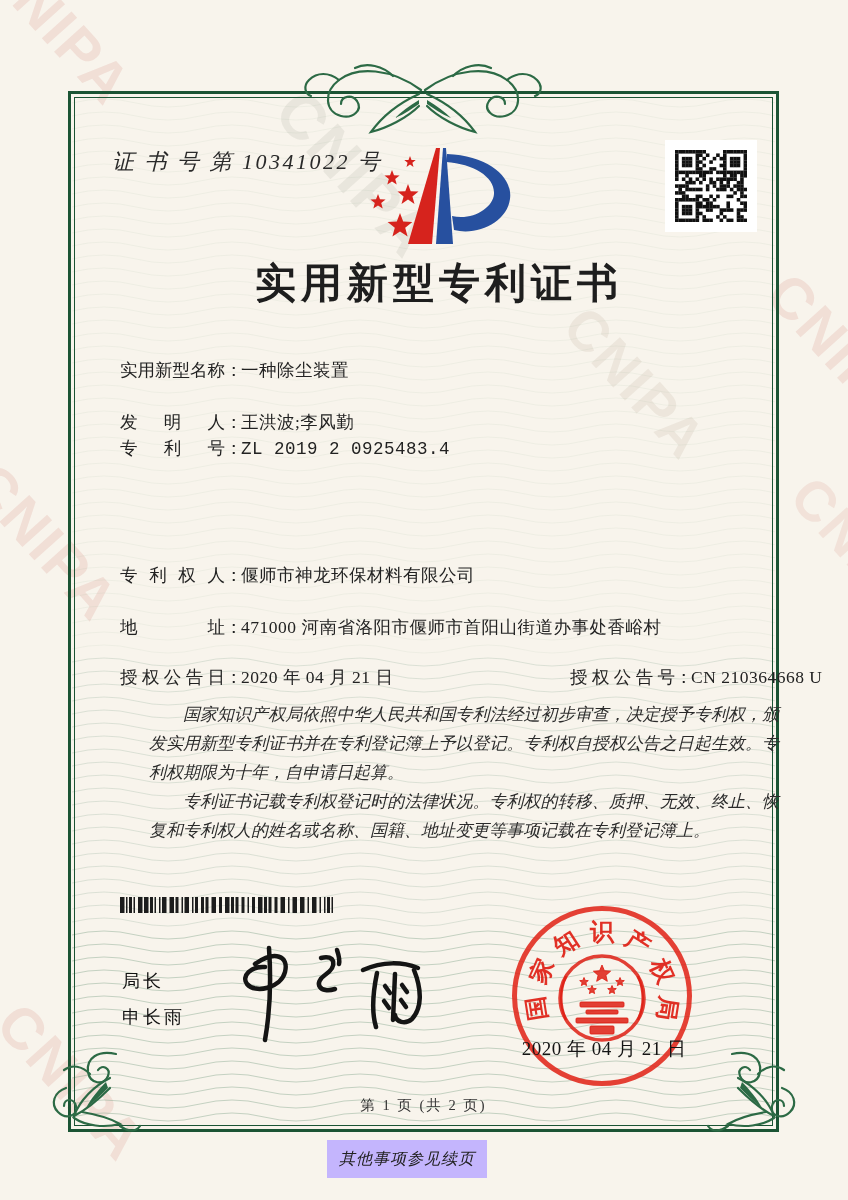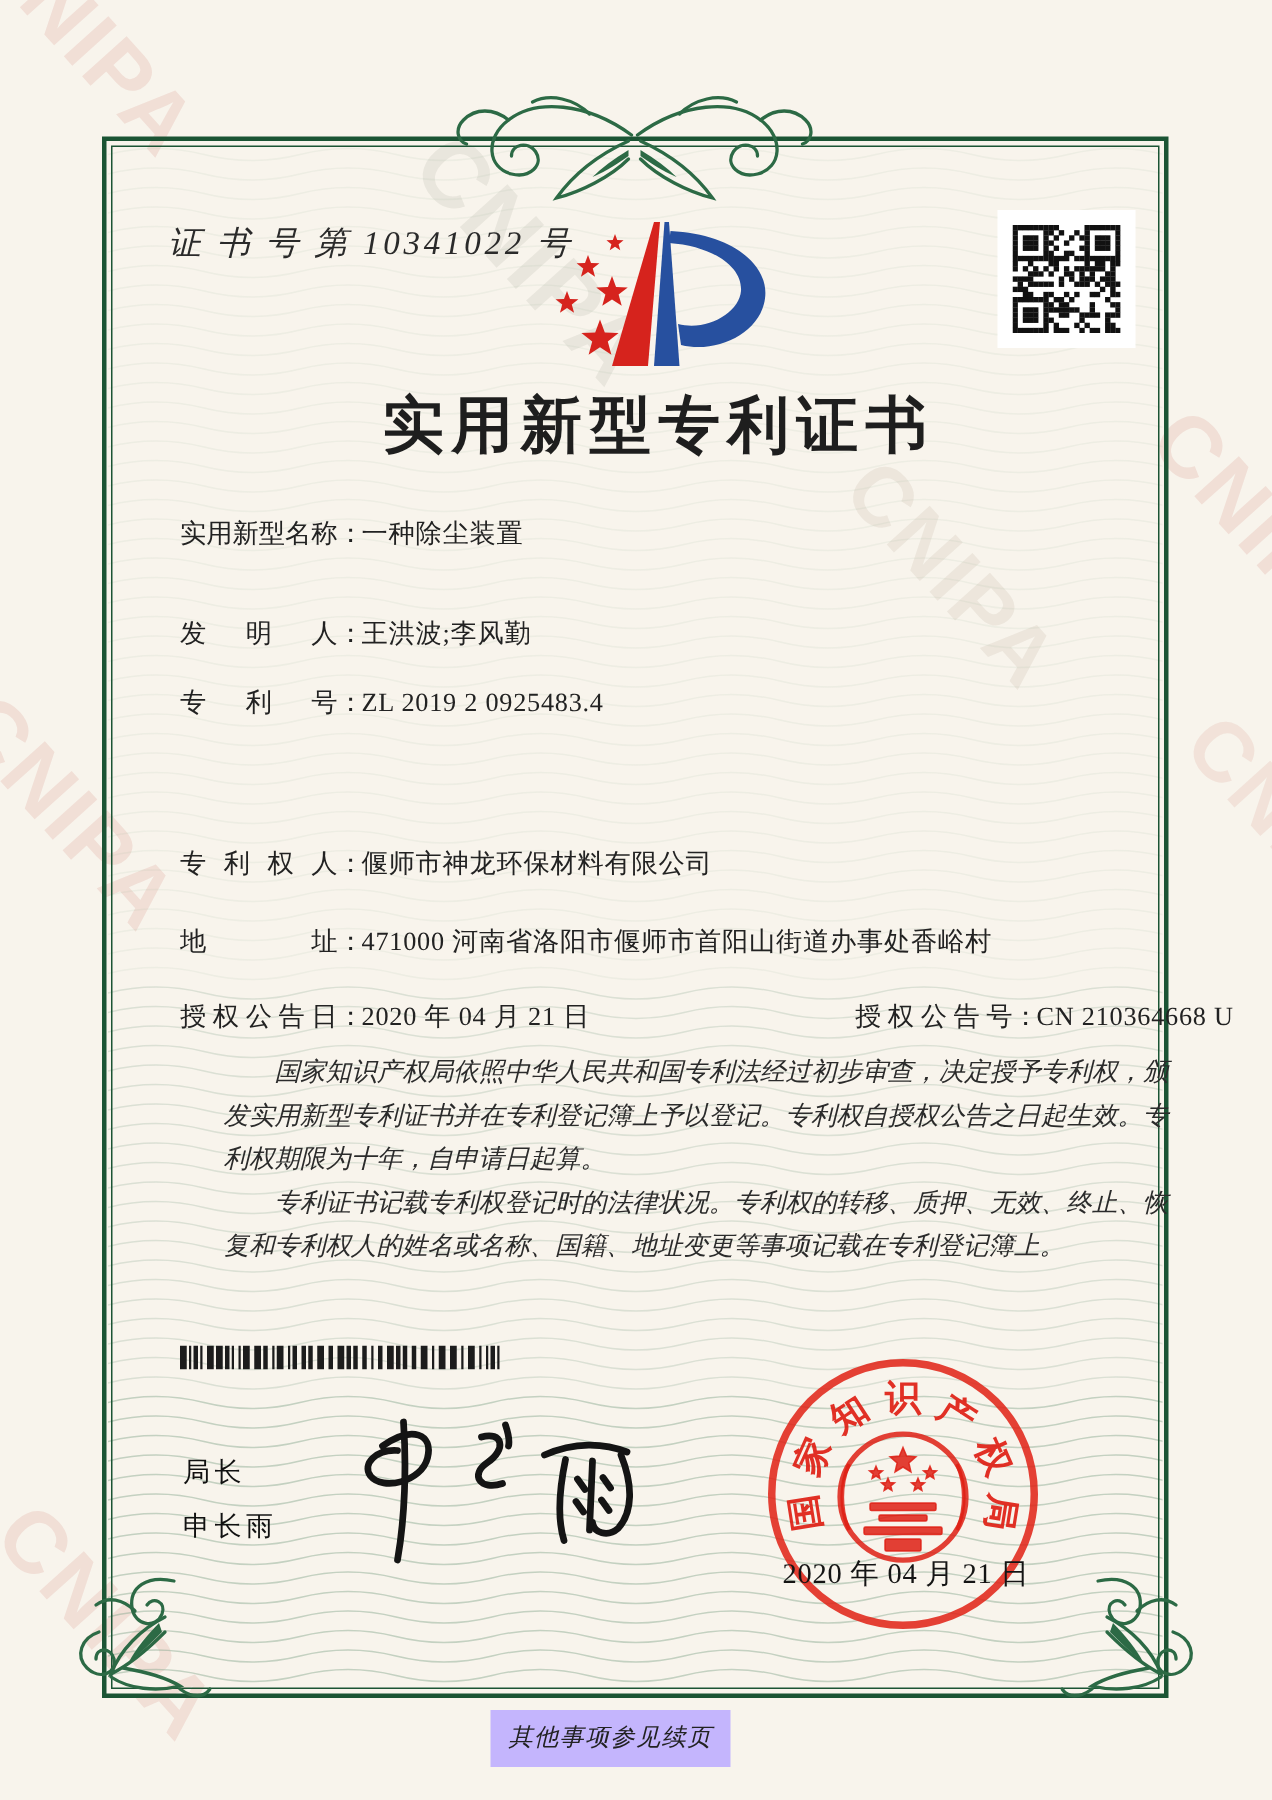--- a/index.html
+++ b/index.html
@@ -457,27 +457,27 @@
         <rect x="51.43" y="68.57" width="3.5785714285714283" height="3.5785714285714283" fill="#111"></rect>
         <rect x="54.86" y="68.57" width="3.5785714285714283" height="3.5785714285714283" fill="#111"></rect>
         <rect x="61.71" y="68.57" width="3.5785714285714283" height="3.5785714285714283" fill="#111"></rect>
         <rect x="65.14" y="68.57" width="3.5785714285714283" height="3.5785714285714283" fill="#111"></rect>
         <rect x="68.57" y="68.57" width="3.5785714285714283" height="3.5785714285714283" fill="#111"></rect>
       </svg>
   </div>
 
   <div class="title">实用新型专利证书</div>
 
-  <div class="frow" style="top:343px;">
+  <div class="frow" style="top:358px;">
     <span class="flabel">实用新型名称</span><span class="fcolon">：</span><span class="fval">一种除尘装置</span>
   </div>
   <div class="frow" style="top:410px;">
     <span class="flabel">发明人</span><span class="fcolon">：</span><span class="fval">王洪波;李风勤</span>
   </div>
-  <div class="frow" style="top:456px;">
+  <div class="frow" style="top:436px;font-family:Liberation Mono, monospace;">
     <span class="flabel">专利号</span><span class="fcolon">：</span><span class="fval">ZL 2019 2 0925483.4</span>
   </div>
   <div class="frow" style="top:563px;">
     <span class="flabel">专利权人</span><span class="fcolon">：</span><span class="fval">偃师市神龙环保材料有限公司</span>
   </div>
   <div class="frow" style="top:615px;">
     <span class="flabel">地址</span><span class="fcolon">：</span><span class="fval">471000 河南省洛阳市偃师市首阳山街道办事处香峪村</span>
   </div>
   <div class="frow" style="top:665px; width:630px;">
     <span class="flabel">授权公告日</span><span class="fcolon">：</span><span class="fval">2020 年 04 月 21 日</span>
@@ -577,15 +577,16 @@
   <span class="seal-char" style="transform: rotate(-99deg) translateY(-66px);">国</span>
       <span class="seal-char" style="transform: rotate(-66deg) translateY(-66px);">家</span>
       <span class="seal-char" style="transform: rotate(-33deg) translateY(-66px);">知</span>
       <span class="seal-char" style="transform: rotate(0deg) translateY(-66px);">识</span>
       <span class="seal-char" style="transform: rotate(33deg) translateY(-66px);">产</span>
       <span class="seal-char" style="transform: rotate(66deg) translateY(-66px);">权</span>
       <span class="seal-char" style="transform: rotate(99deg) translateY(-66px);">局</span>
     </div>
   <div class="seal-date">2020 年 04 月 21 日</div>
 
+  <div class="page-num">第 1 页 (共 2 页)</div>
   <div class="footer-note">其他事项参见续页</div>
 
 </div>
 
 </body></html>

